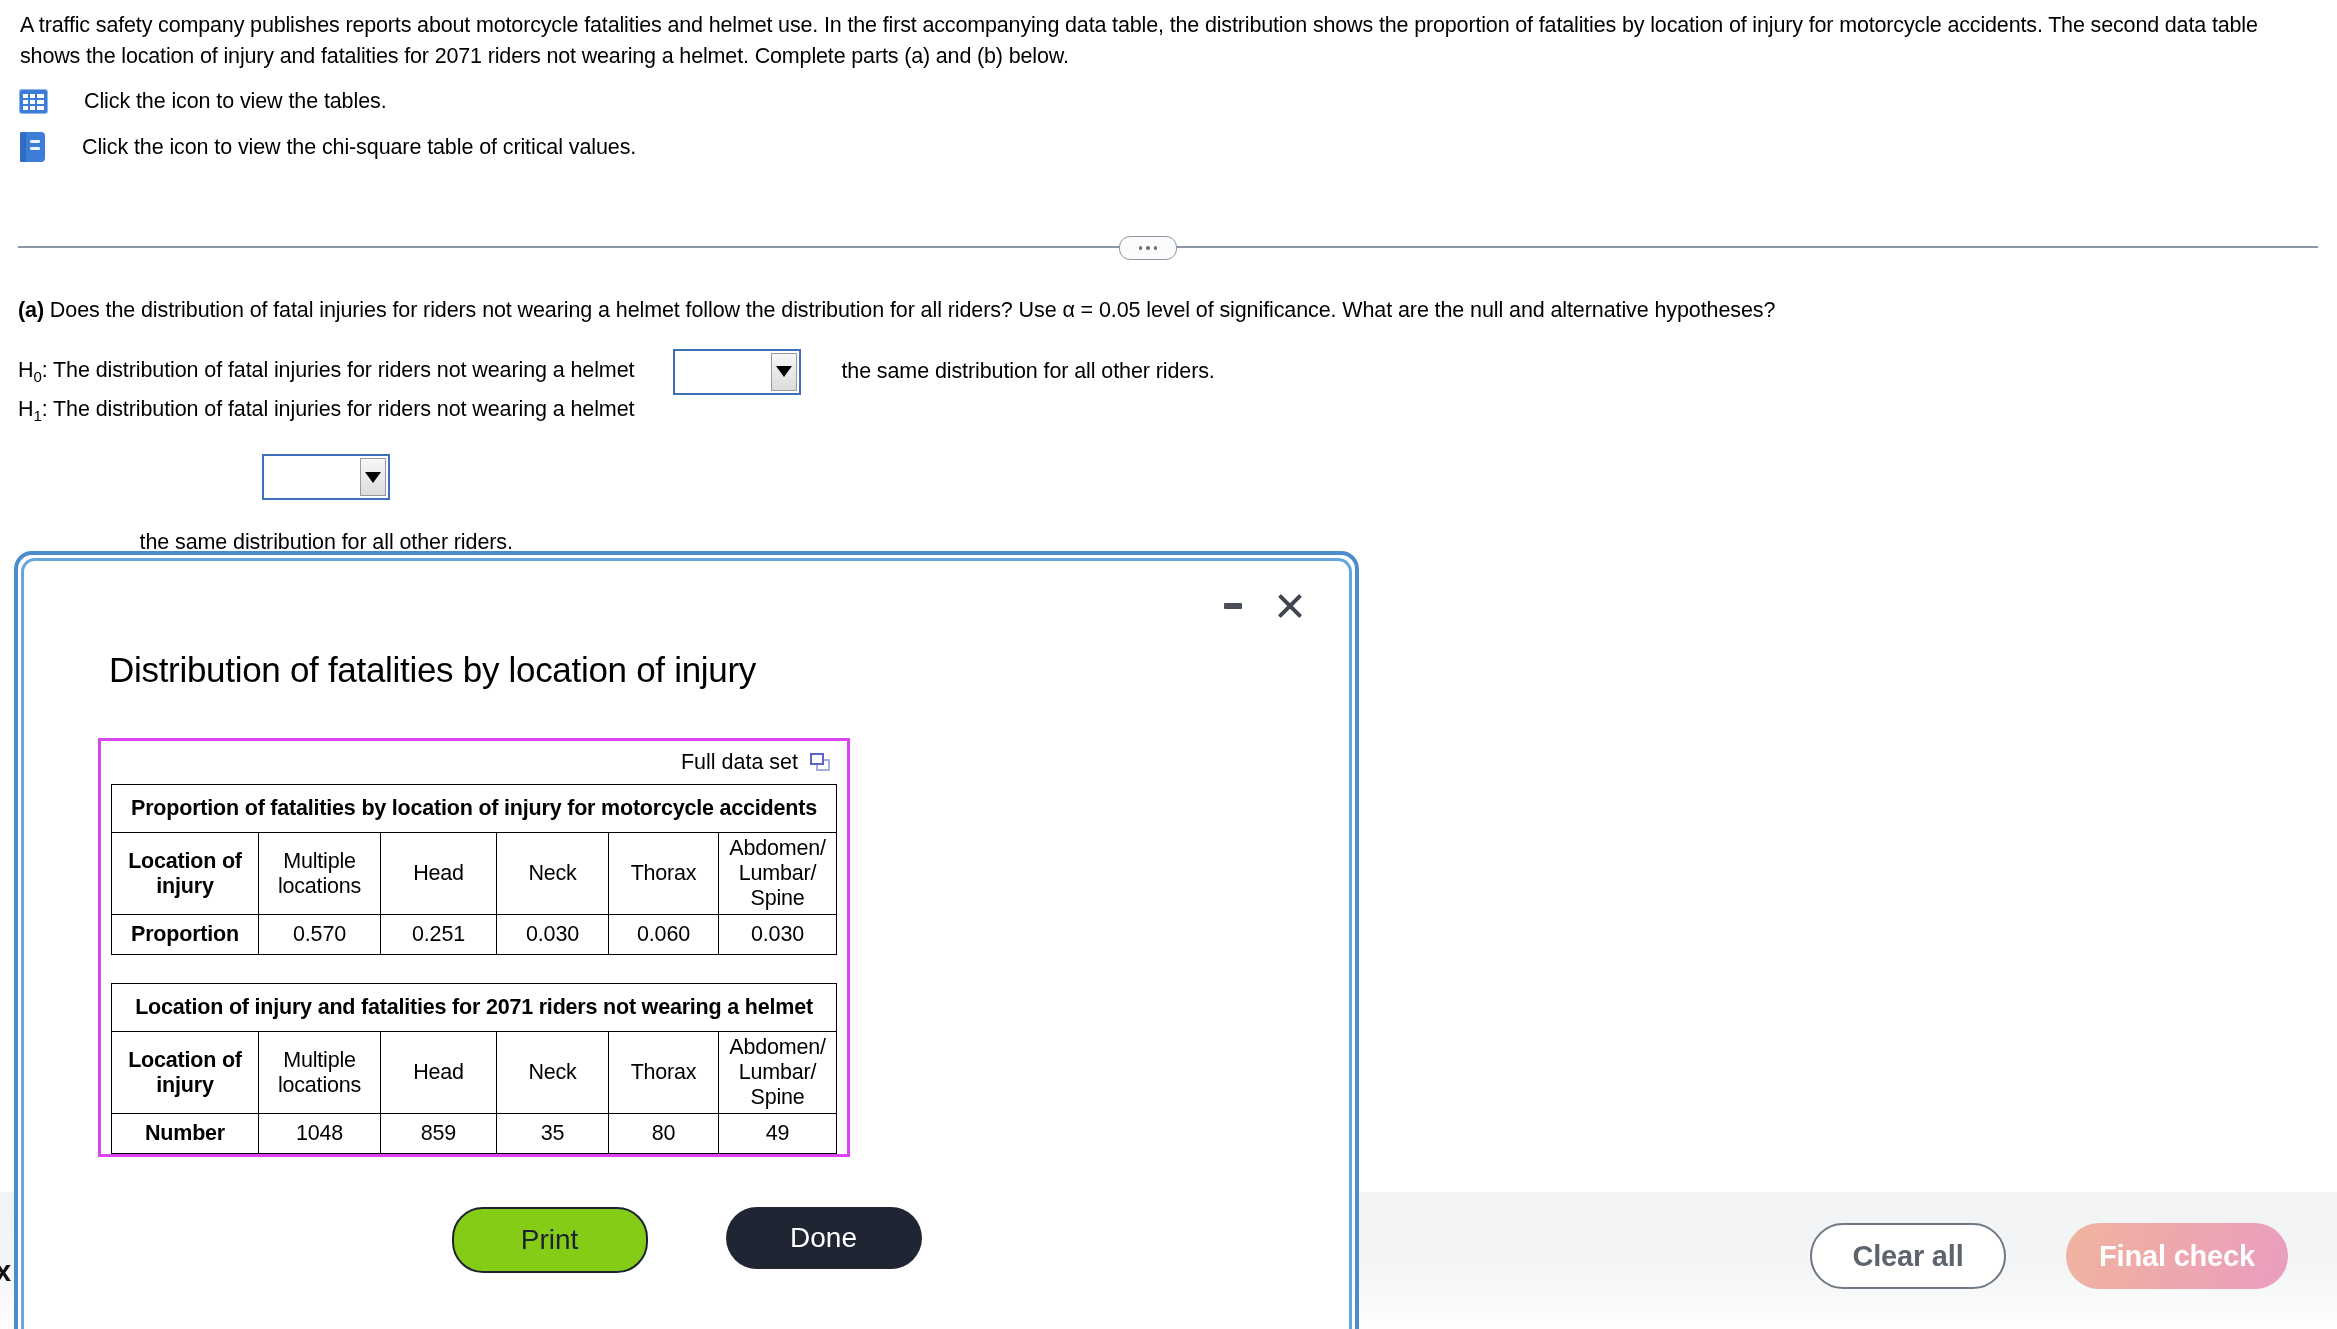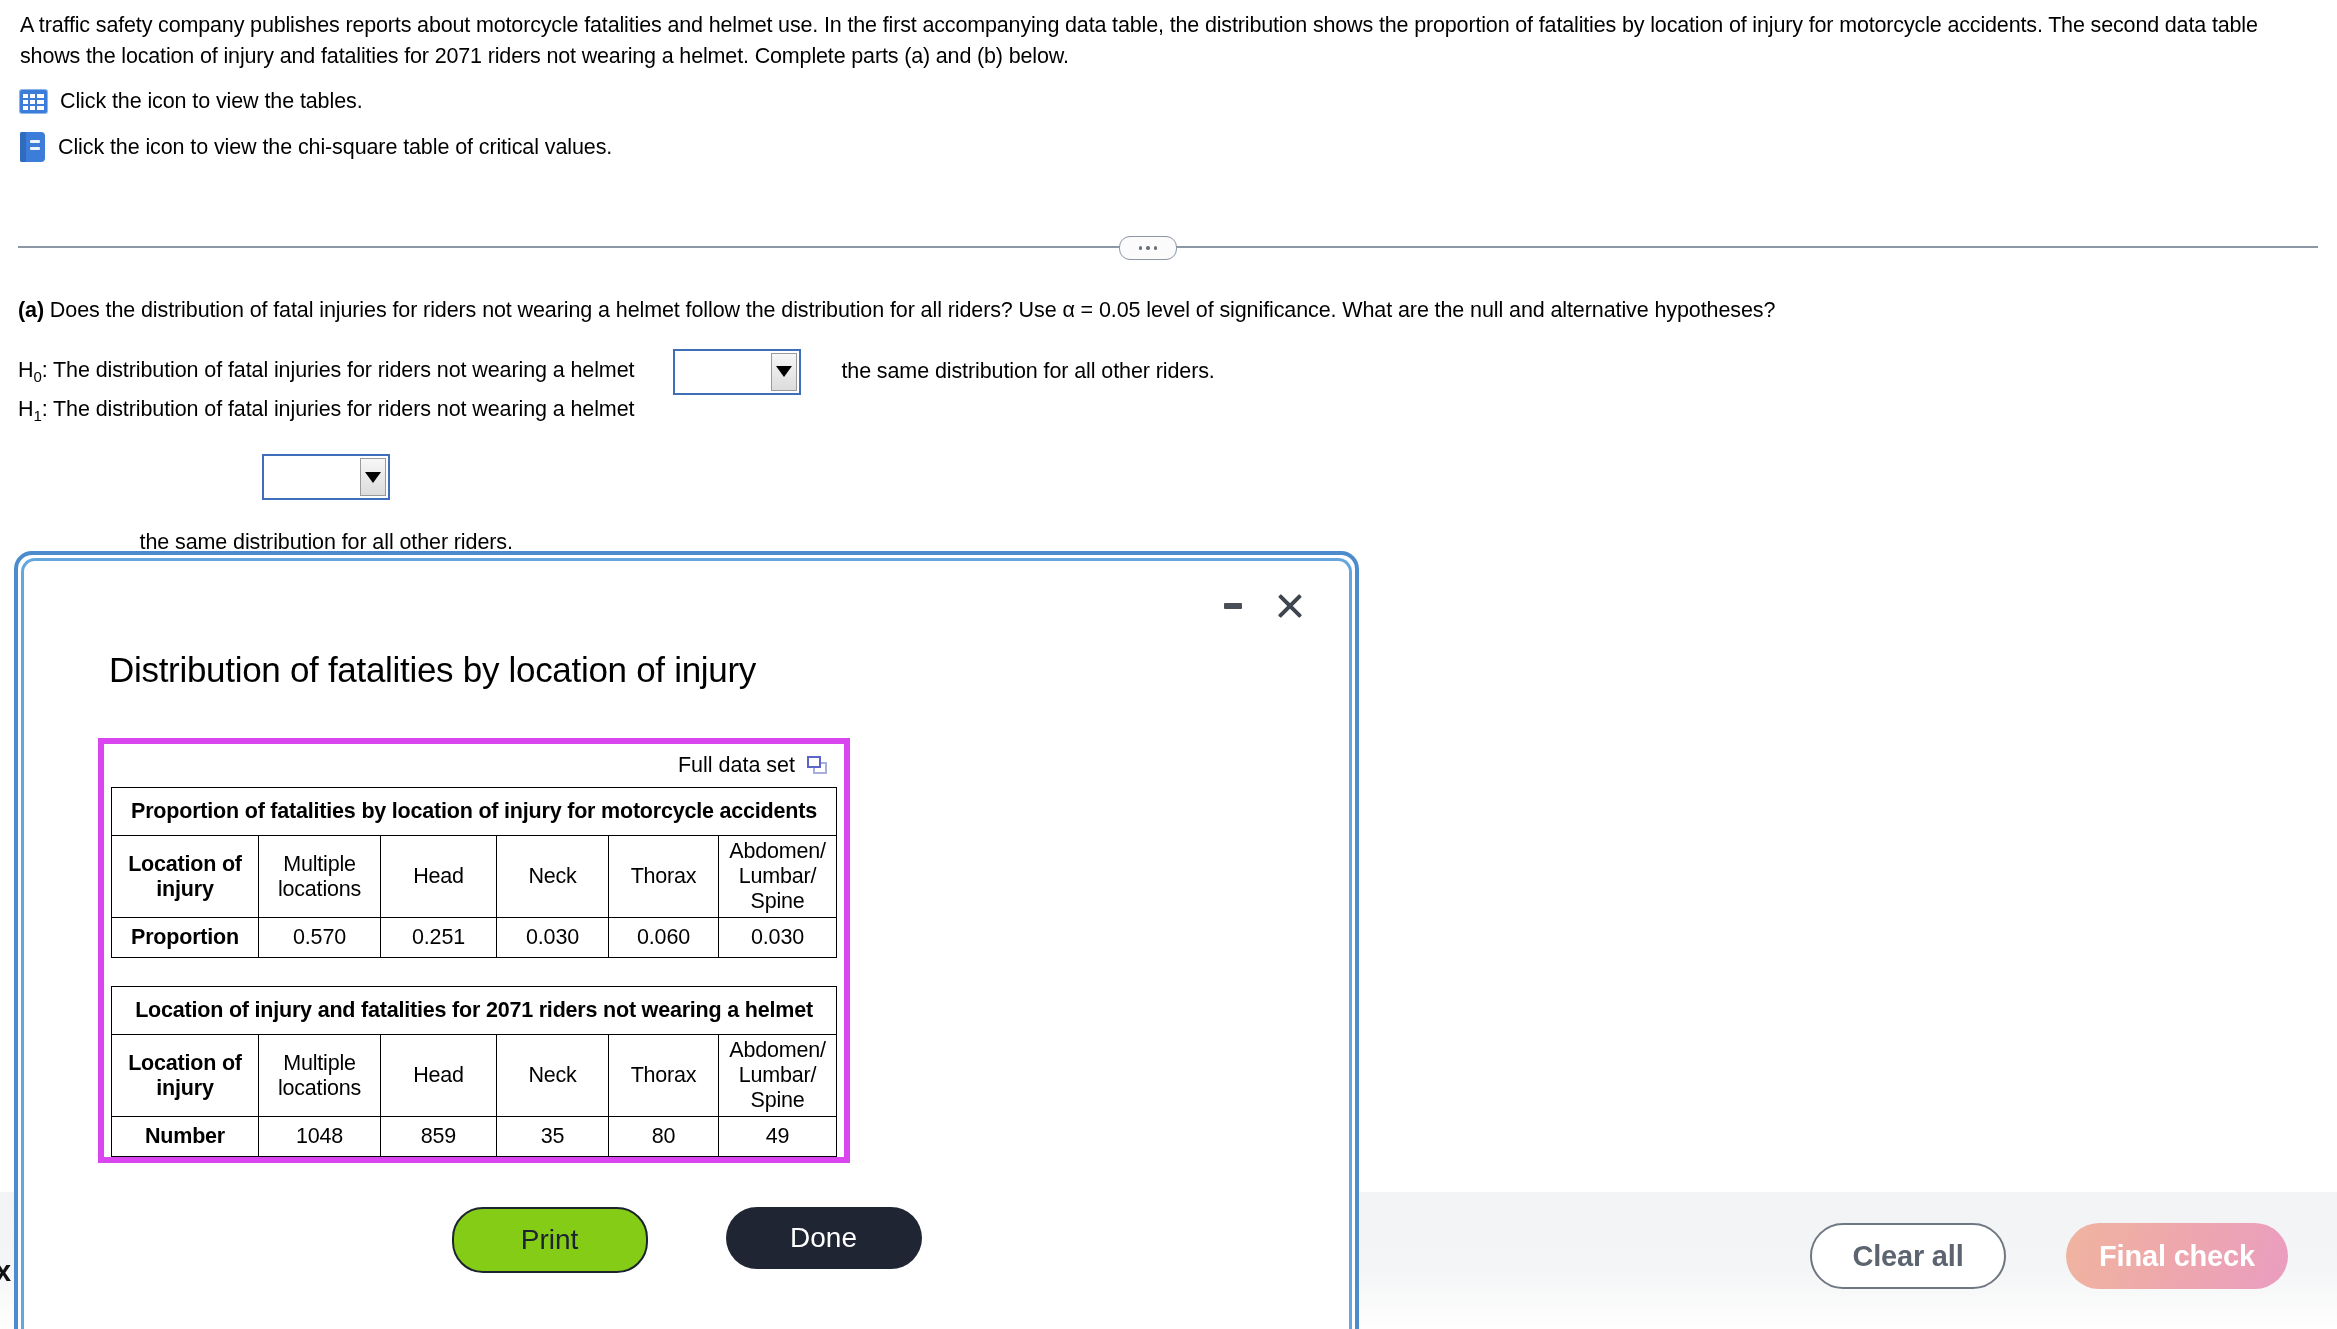--- a/index.html
+++ b/index.html
@@ -30,21 +30,21 @@
     width: 2265px;
   }
   .icon-line {
     display: flex;
     align-items: center;
     margin-top: 12px;
     height: 34px;
   }
   .icon-line .icon-label {
     font-size: 21.5px;
-    margin-left: 13px;
+    margin-left: 37px;
     letter-spacing: -0.1px;
   }
 
   
   .grid-icon {
     width: 27px;
     height: 23px;
     background: #3b7dd8;
     border-radius: 2px;
     position: relative;
@@ -331,21 +331,21 @@
     letter-spacing: -0.3px;
     color: #000;
   }
 
   
   #table-panel {
     position: absolute;
     left: 71px;
     top: 174px;
     width: 752px;
-    border: 6px solid #d946ef;
+    border: 3px solid #d946ef;
     box-sizing: border-box;
     background: #ffffff;
     padding: 0;
   }
   #full-data-set-row {
     height: 43px;
     display: flex;
     align-items: center;
     justify-content: flex-end;
     padding-right: 16px;

